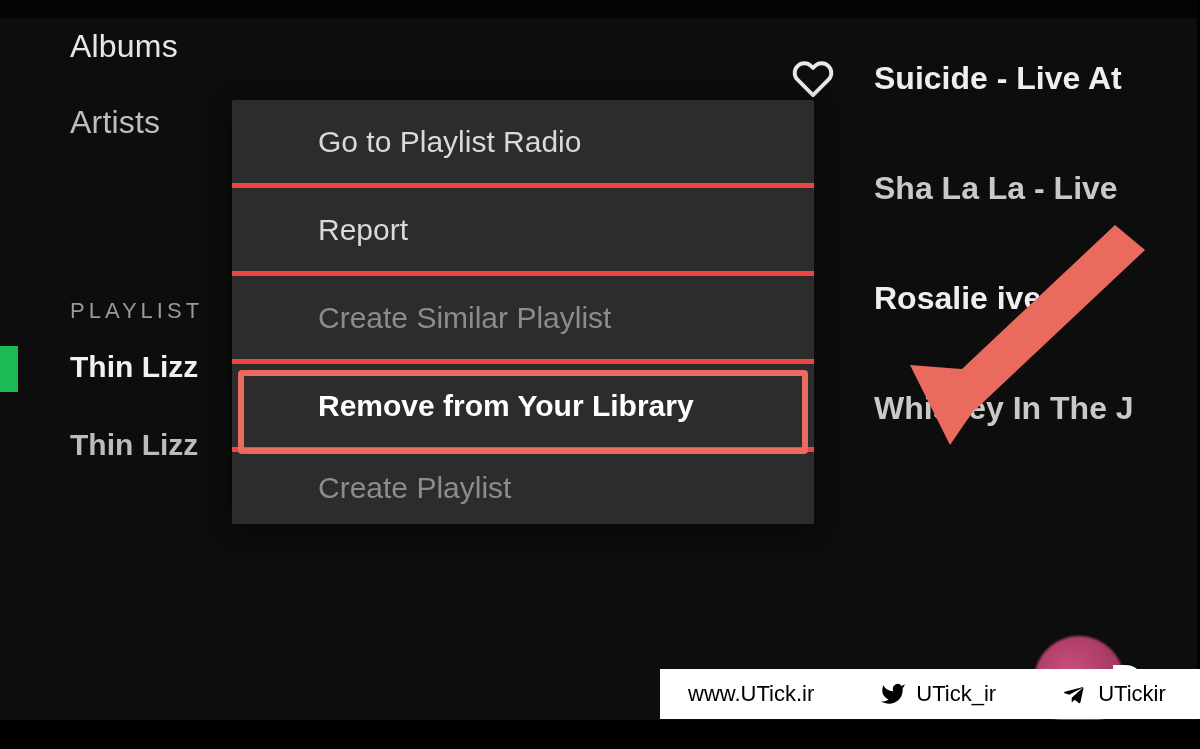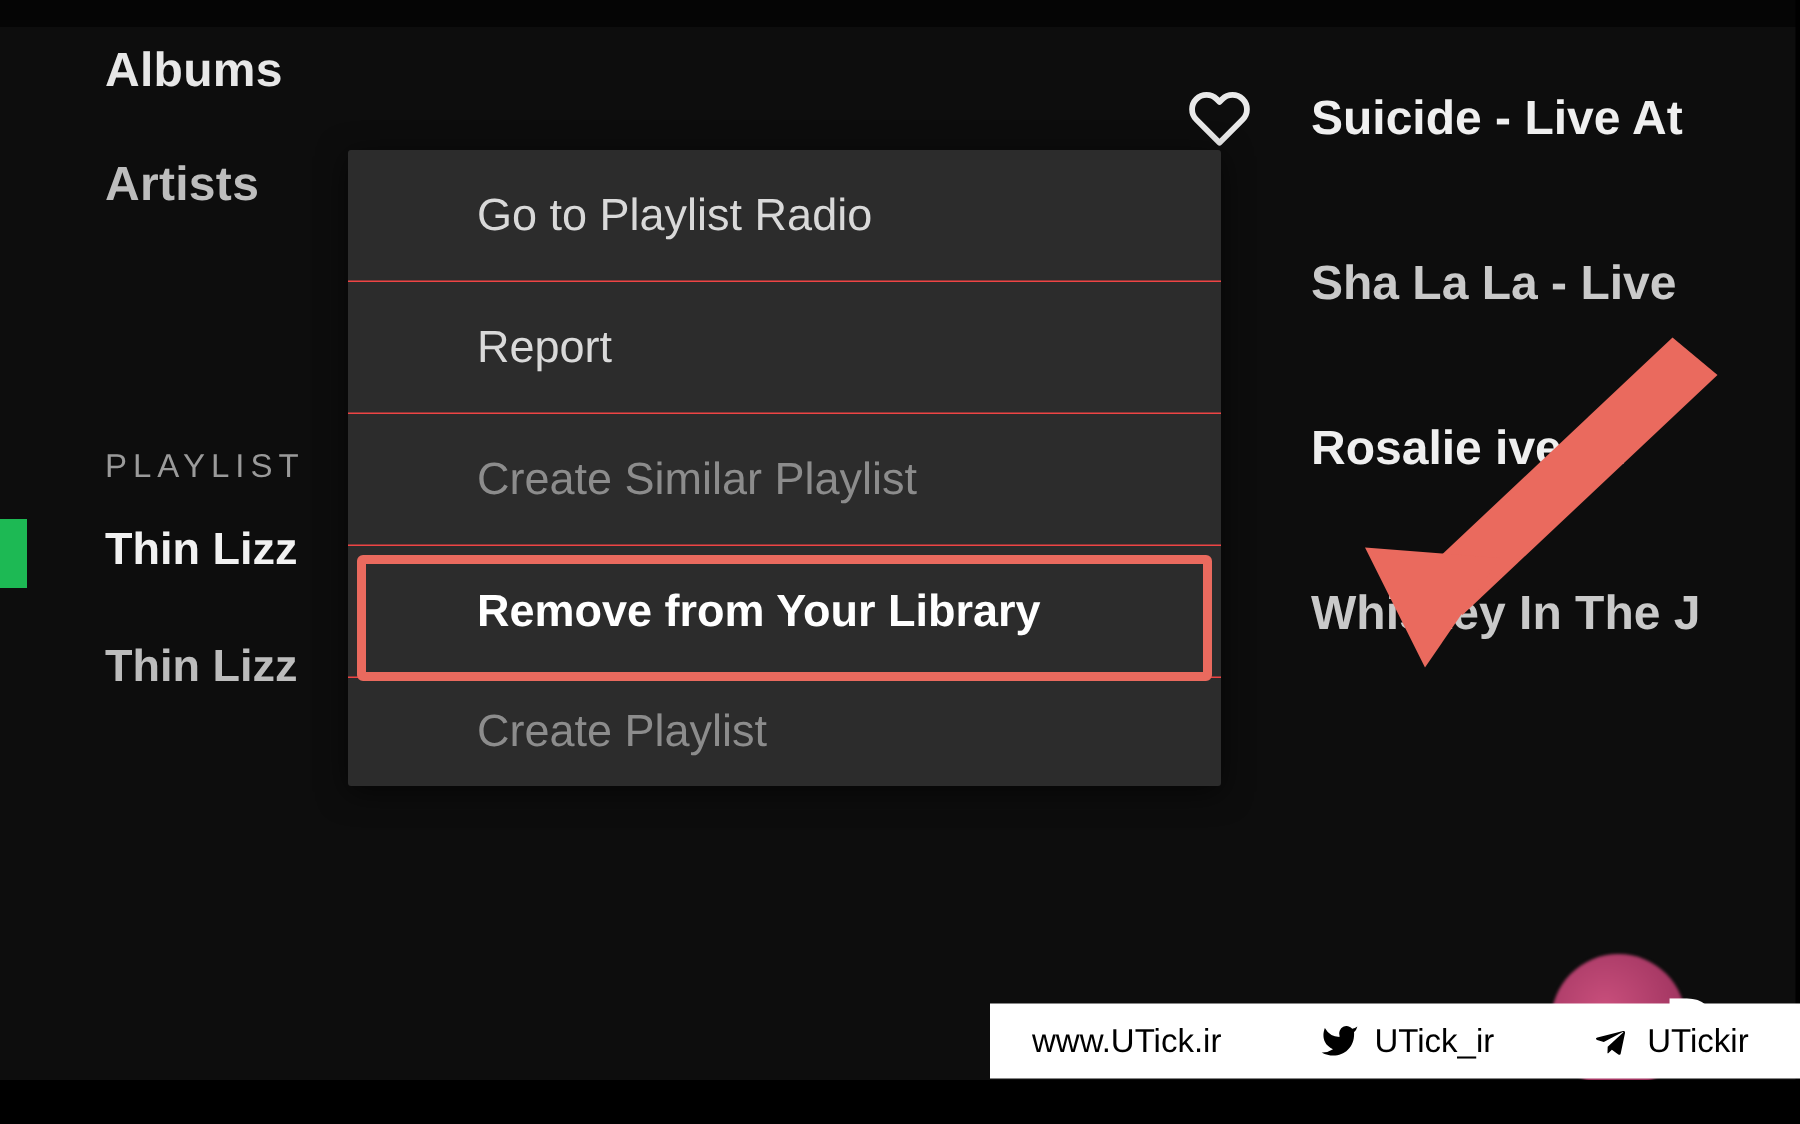--- a/index.html
+++ b/index.html
@@ -22,21 +22,21 @@
   .topbar {
     position: absolute;
     left: 0; top: 0; width: 100%; height: 18px;
     background: #050505;
   }
   
   .nav-item {
     position: absolute;
     color: #e7e7e7;
     font-size: 32px;
-    font-weight: 700;
+    font-weight: 400;
     letter-spacing: 0.2px;
   }
   .nav-dim { color: #bdbdbd; }
   .section-heading {
     position: absolute;
     color: #9a9a9a;
     font-size: 22px;
     letter-spacing: 4px;
     font-weight: 400;
   }
@@ -79,21 +79,21 @@
     box-shadow: 0 4px 20px rgba(0,0,0,.6);
   }
   .ctx-item {
     height: 88px;
     display: flex;
     align-items: center;
     padding-left: 86px;
     font-size: 30px;
     font-weight: 500;
     color: #d9d9d9;
-    border-bottom: 1px solid #ef4444;
+    border-bottom: 5px solid #ef4444;
     cursor: pointer;
   }
   .ctx-item:last-child { border-bottom: none; }
   .ctx-item.dim { color: #8c8c8c; }
   .ctx-item.highlight {
     color: #ffffff;
     font-weight: 600;
     position: relative;
   }
   

